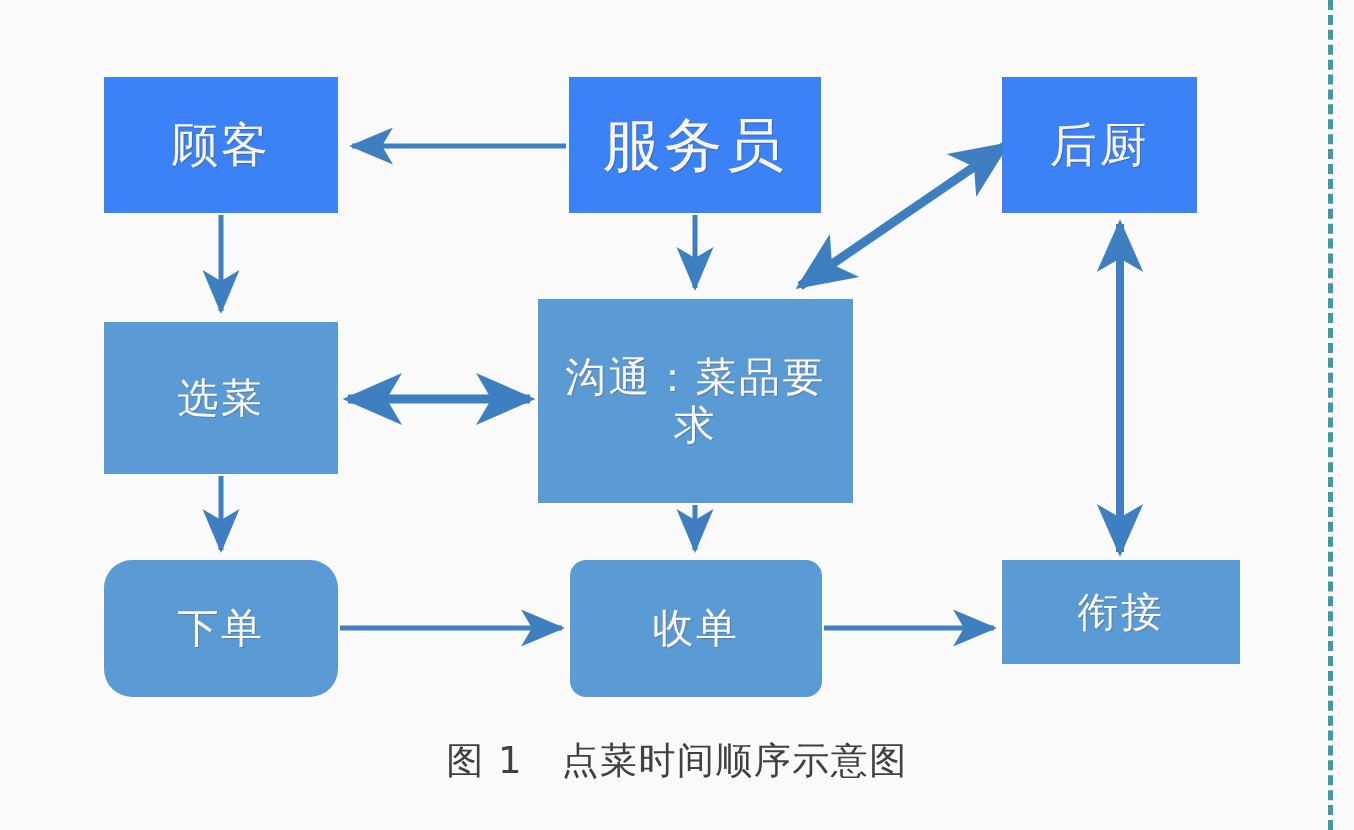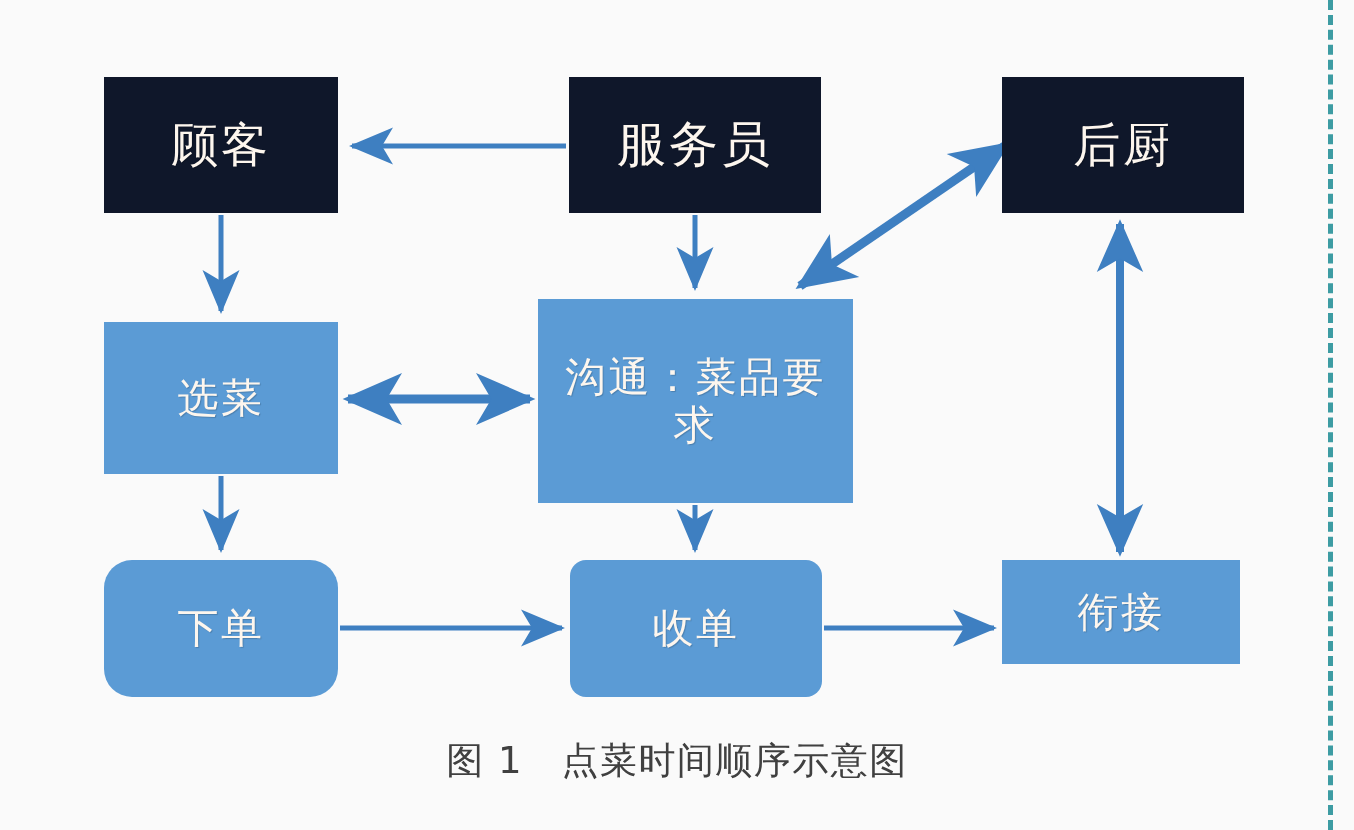--- a/index.html
+++ b/index.html
@@ -23,29 +23,29 @@
     align-items: center;
     justify-content: center;
     text-align: center;
     color: #fdf6ee;
     line-height: 1.18;
     letter-spacing: 0.06em;
     box-sizing: border-box;
     text-shadow: 1px 1px 1px rgba(0,0,0,0.18);
     font-weight: 400;
   }
-  .node.orange { background: #0f172a; }
+  .node.orange { background: #3b82f6; }
   .node.blue   { background: #5b9bd5; }
 
   .node .label { display: block; padding: 0 6px; }
 
   
   #node-customer   { left:104px; top:77px;  width:234px; height:136px; font-size:47px; }
-  #node-waiter     { left:569px; top:77px;  width:252px; height:136px; font-size:49px; }
-  #node-kitchen    { left:1002px;top:77px;  width:242px; height:136px; font-size:47px; }
+  #node-waiter     { left:569px; top:77px;  width:252px; height:136px; font-size:58px; }
+  #node-kitchen    { left:1002px;top:77px;  width:195px; height:136px; font-size:47px; }
 
   #node-choose     { left:104px; top:322px; width:234px; height:152px; font-size:41px; }
   #node-comm       { left:538px; top:299px; width:315px; height:204px; font-size:41px; }
 
   #node-order      { left:104px; top:560px; width:234px; height:137px; font-size:41px;border-radius:28px; }
   #node-bill       { left:570px; top:560px; width:252px; height:137px; font-size:41px;border-radius:16px; }
   #node-handover   { left:1002px;top:560px; width:238px; height:104px; font-size:41px; }
 
   
   #arrow-layer {

